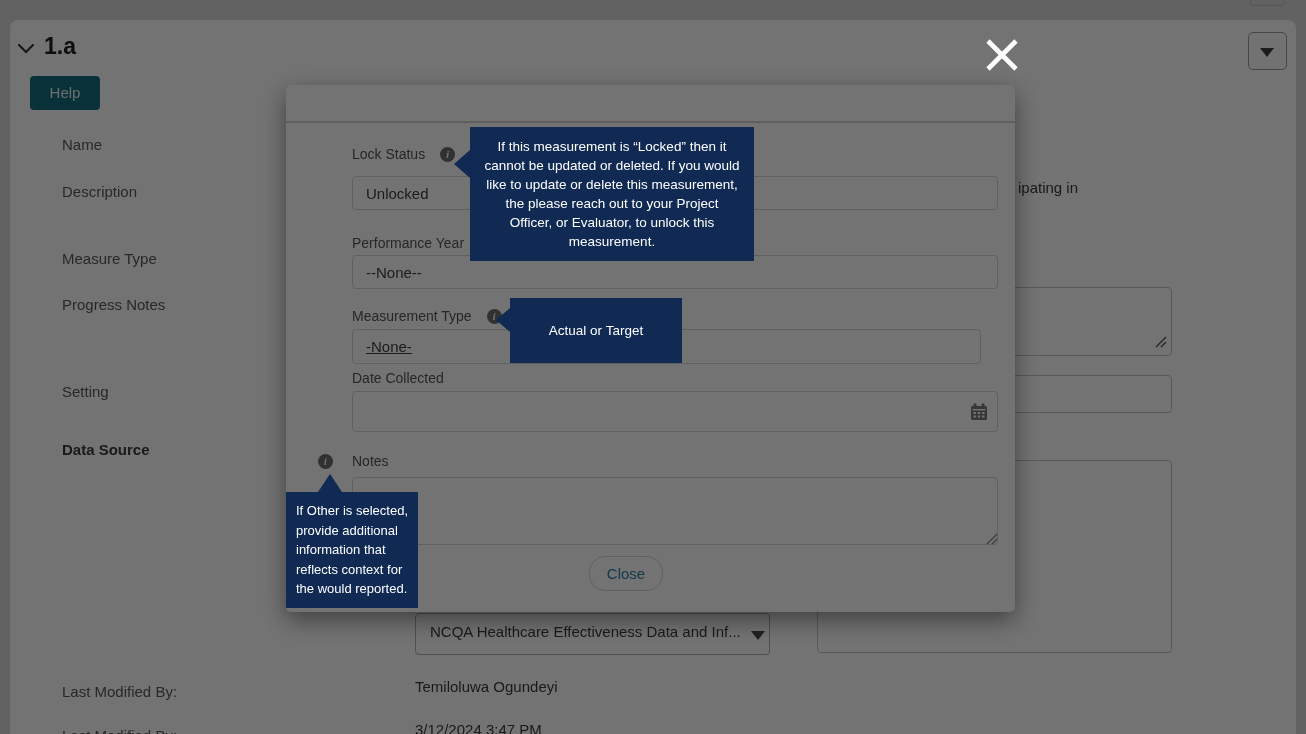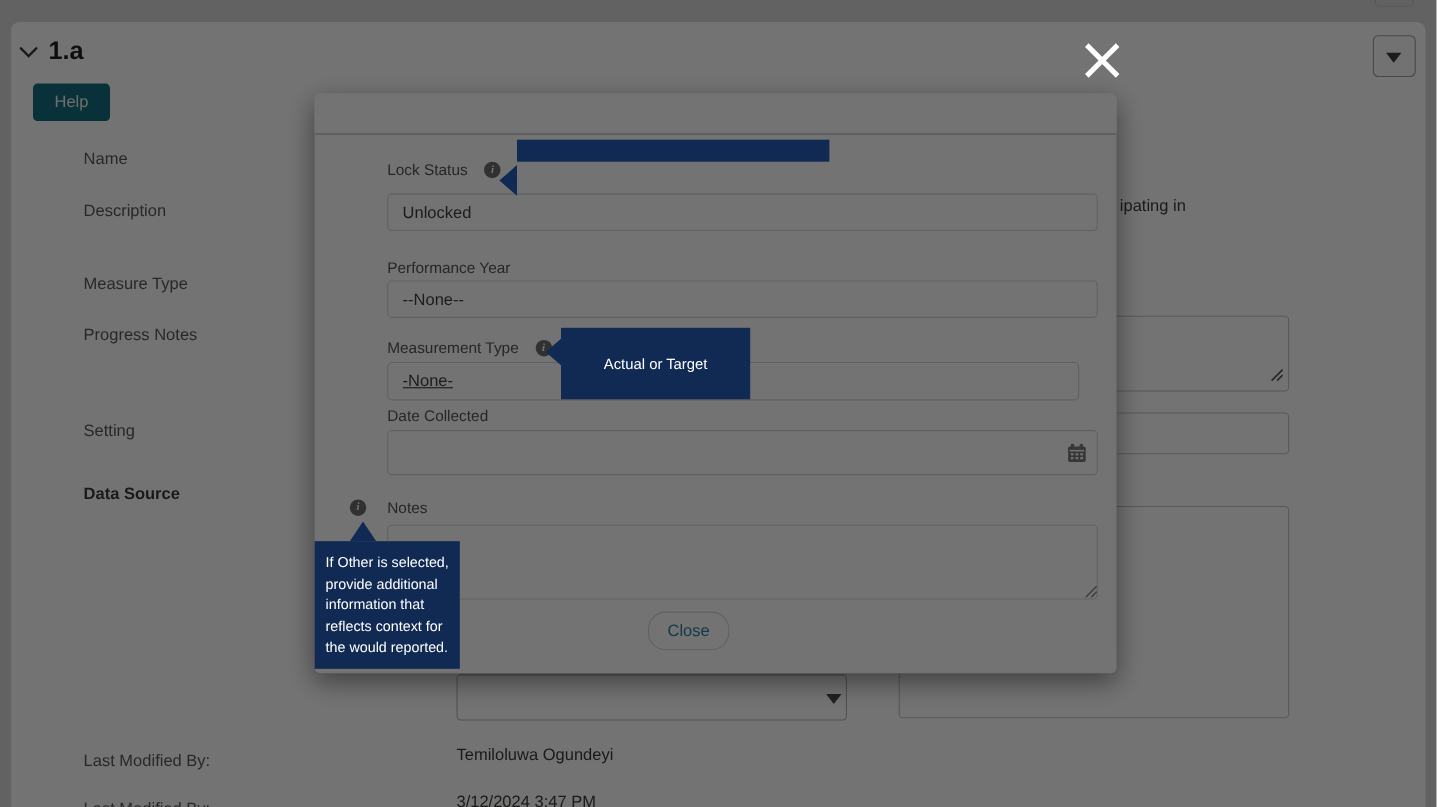--- a/index.html
+++ b/index.html
@@ -5,21 +5,21 @@
   html,body{margin:0;padding:0;background:#d7d7d7;}
   *{box-sizing:border-box;font-family:"Liberation Sans",sans-serif;}
   .stage{position:relative;width:1306px;height:734px;overflow:hidden;background:#d9d9d9;}
 
   
   .bg-card{position:absolute;left:10px;top:20px;width:1286px;height:714px;background:#fff;border-radius:8px 8px 0 0;}
   .partial-top-btn{position:absolute;left:1250px;top:-9px;width:35px;height:15px;border:1px solid #c2c2c2;border-radius:4px;background:transparent;}
   .section-chevron{position:absolute;left:17px;top:41px;}
   .section-title{position:absolute;left:44px;top:33px;font-size:23px;font-weight:bold;color:#1f1f1f;}
   .help-btn{position:absolute;left:30px;top:76px;width:70px;height:34px;background:#166e80;border:none;border-radius:4px;color:#eef2f3;font-size:15px;text-align:center;line-height:34px;}
-  .bg-label{position:absolute;left:62px;font-size:15px;color:#57595d;white-space:nowrap;margin-left:14px;}
+  .bg-label{position:absolute;left:62px;font-size:15px;color:#57595d;white-space:nowrap;}
   .bg-label.bold{font-weight:600;color:#3b3b39;}
   .bg-value{position:absolute;font-size:15px;color:#3b3b39;white-space:nowrap;}
   .bg-box{position:absolute;border:1px solid #c6c4c2;border-radius:4px;background:transparent;}
   .bg-combobox{position:absolute;left:415px;top:613px;width:355px;height:42px;border:1px solid #b5b3b1;border-radius:4px;background:transparent;}
   .bg-combobox .cb-text{position:absolute;left:14px;top:9px;font-size:15px;color:#3b3b39;white-space:nowrap;overflow:hidden;max-width:315px;}
   .caret-down{position:absolute;width:0;height:0;border-left:7px solid transparent;border-right:7px solid transparent;border-top:9px solid #4a4a4a;}
   .topright-btn{position:absolute;left:1248px;top:32px;width:39px;height:38px;border:1px solid #9d9d9d;border-radius:5px;background:#fdfdfd;}
   .topright-btn .caret-down{left:11px;top:15px;}
   .grab{position:absolute;right:4px;bottom:3px;}
 
@@ -78,20 +78,21 @@
       <span class="grab">
         <svg width="12" height="12" viewBox="0 0 12 12">
             <path d="M11 1 L1 11 M11 6 L6 11" stroke="#555" stroke-width="1.4" fill="none"></path>
           </svg>
       </span>
     </div>
     <div class="bg-box" style="left:415px;top:375px;width:757px;height:38px"></div>
     <div class="bg-box" style="left:817px;top:460px;width:355px;height:193px"></div>
 
     <div class="bg-combobox">
+      <span class="cb-text">NCQA Healthcare Effectiveness Data and Inf...</span>
       <span class="caret-down" style="left:335px;top:17px"></span>
     </div>
 
     <div class="bg-value" style="left:415px;top:678px">Temiloluwa Ogundeyi</div>
     <div class="bg-value" style="left:415px;top:721px">3/12/2024 3:47 PM</div>
 
     <div class="topright-btn">
       <span class="caret-down" style="border-left-width:7px;border-right-width:7px;border-top-width:9px;border-top-color:#3f3f3f;"></span>
     </div>
   </div>
@@ -155,20 +156,21 @@
     </div>
 
     <span class="close-x z30">
       <svg width="36" height="36" viewBox="0 0 36 36">
           <path d="M4 4 L32 32 M32 4 L4 32" stroke="#fff" stroke-width="4.6" fill="none"></path>
         </svg>
     </span>
 
     <div class="tooltip tt-center" style="left:470px;top:127px;width:284px;padding:10px 14px">
       <span class="arrow-left" style="left:-16px;top:23px"></span>
+      <span>If this measurement is “Locked” then it cannot be updated or deleted. If you would like to update or delete this measurement, the please reach out to your Project Officer, or Evaluator, to unlock this measurement.</span>
     </div>
 
     <div class="tooltip tt-center" style="left:510px;top:298px;width:172px;height:65px;display:flex;align-items:center;justify-content:center">
       <span class="arrow-left" style="left:-14px;top:10px;border-top-width:12px;border-bottom-width:12px;border-right-width:14px"></span>
       <span>Actual or Target</span>
     </div>
 
     <div class="tooltip" style="left:286px;top:492px;width:132px;padding:9px 10px;font-size:13px;line-height:19.5px">
       <span class="arrow-up" style="left:32px;top:-18px"></span>
       <span>If Other is selected, provide additional information that reflects context for the would reported.</span>

